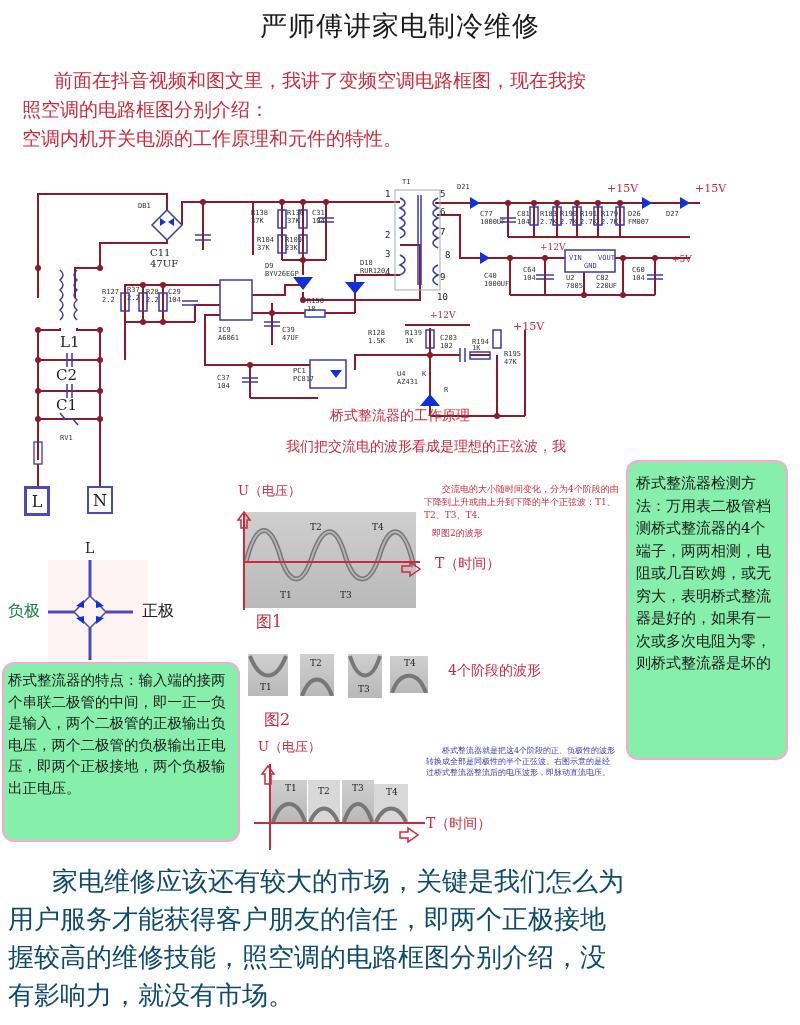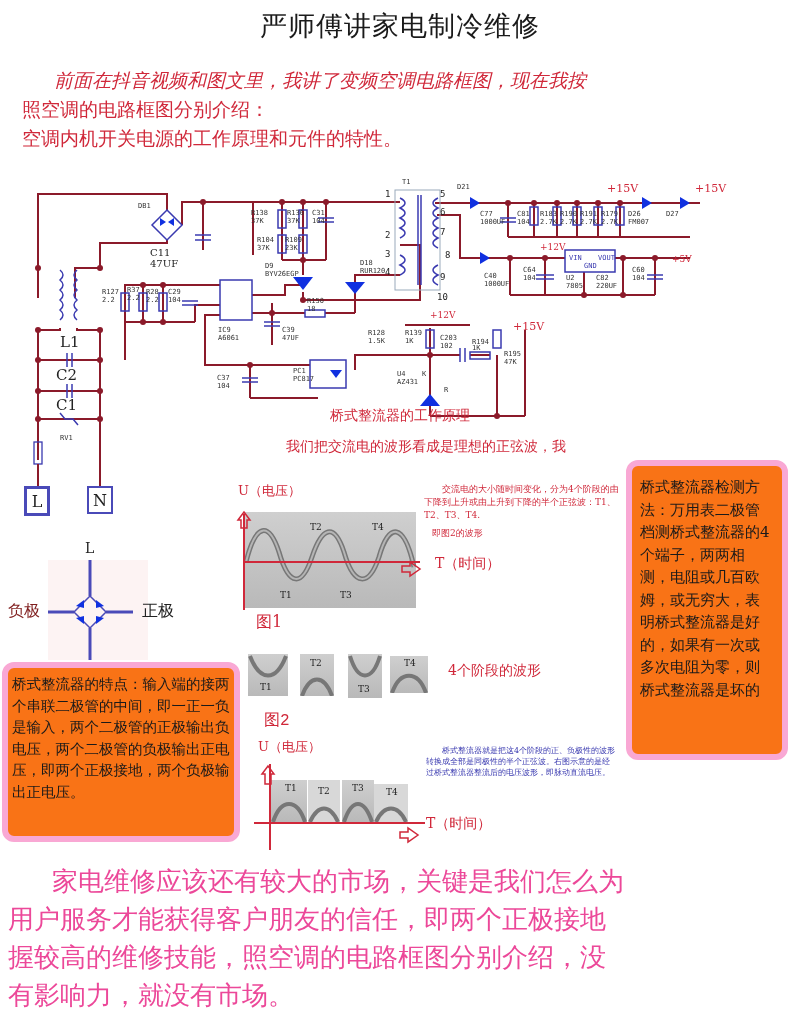--- a/index.html
+++ b/index.html
@@ -1,28 +1,28 @@
 <!DOCTYPE html>
 <html><head>
 <meta charset="utf-8">
 <style>
   html, body { margin:0; padding:0; background:#ffffff; }
   body { width:800px; height:1025px; position:relative; overflow:hidden;
          font-family:"DejaVu Serif","Liberation Serif",serif; }
   .abs { position:absolute; }
   .title { left:0; top:8px; width:800px; text-align:center; font-size:27px; color:#1a1a1a; letter-spacing:1px; }
   .intro { left:22px; top:66px; width:720px; font-size:19px; line-height:29px; color:#d0283a; }
-  .intro .indent { padding-left:32px;font-style:italic; }
+  .intro .indent { padding-left:32px; }
   .heading-red { font-size:14px; color:#d0283a; }
   .para-red { font-size:14px; line-height:20px; color:#d0283a; }
   .small-red { font-size:9px; line-height:13px; color:#d0283a; }
   .small-blue { font-size:8px; line-height:11px; color:#3a3ab0; }
-  .box { border:6px solid #f9a8d4; border-radius:12px; background:#f97316; box-sizing:border-box; }
+  .box { border:2px solid #f9a8d4; border-radius:12px; background:#86efac; box-sizing:border-box; }
   .box-text { font-size:15px; line-height:22px; color:#1a1a1a; }
-  .footer { left:8px; top:862px; width:740px; font-size:26px; line-height:38px; color:#ec4899; }
+  .footer { left:8px; top:862px; width:740px; font-size:26px; line-height:38px; color:#0c4a6e; }
   .footer .indent { padding-left:44px; }
   .photo { background:linear-gradient(180deg,#cfcfcf,#b9b9b9); }
   .fig-label { font-size:16px; color:#d0283a; }
   .axis-text { font-size:13px; color:#d0283a; }
   .tlabel { font-size:9px; color:#222; }
 </style>
 </head>
 <body>
 
 <div class="abs title">严师傅讲家电制冷维修</div>
@@ -379,21 +379,21 @@
     </svg>
   <span class="abs tlabel" style="left:10px;top:30px;">T3</span>
 </div>
 <div class="abs photo" style="left:390px;top:656px;width:38px;height:37px;">
   <svg width="38" height="37" viewBox="0 0 38 37">
       <path d="M2,37 C10,14 28,14 36,37" stroke="#777" stroke-width="4" fill="none"></path>
     </svg>
   <span class="abs tlabel" style="left:14px;top:2px;">T4</span>
 </div>
 <div class="abs small-red" style="left:448px;top:664px;font-size:14px;">4个阶段的波形</div>
-<div class="abs fig-label" style="left:264px;top:710px;font-family:Liberation Mono, monospace;">图2</div>
+<div class="abs fig-label" style="left:264px;top:710px;">图2</div>
 
 <div class="abs axis-text" style="left:258px;top:738px;">U（电压）</div>
 <div class="abs photo" style="left:271px;top:780px;width:36px;height:42px;">
   <svg width="36" height="42" viewBox="0 0 36 42">
       <path d="M2,42 C10,18 26,18 34,42" stroke="#777" stroke-width="4" fill="none"></path>
     </svg>
   <span class="abs tlabel" style="left:14px;top:3px;">T1</span>
 </div>
 <div class="abs photo" style="left:308px;top:780px;width:32px;height:42px;background:#d8d8d8;">
   <svg width="32" height="42" viewBox="0 0 32 42">
@@ -428,21 +428,21 @@
   <line x1="42" y1="68" x2="42" y2="100" stroke="#4a4ab8" stroke-width="3"></line>
   <line x1="0" y1="52" x2="26" y2="52" stroke="#4a4ab8" stroke-width="3"></line>
   <line x1="58" y1="52" x2="85" y2="52" stroke="#4a4ab8" stroke-width="3"></line>
   <path d="M42,36 L58,52 L42,68 L26,52 Z" fill="none" stroke="#4a4ab8" stroke-width="1.5"></path>
   <polygon points="28,46 36,40 36,48" fill="#1030e0"></polygon>
   <polygon points="48,40 56,46 48,48" fill="#1030e0"></polygon>
   <polygon points="28,58 36,56 36,64" fill="#1030e0"></polygon>
   <polygon points="48,56 56,58 48,64" fill="#1030e0"></polygon>
 </svg>
 <div class="abs" style="left:85px;top:540px;font-size:14px;color:#222;">L</div>
-<div class="abs" style="left:8px;top:601px;font-size:16px;color:#7f1d1d;">负极</div>
+<div class="abs" style="left:8px;top:601px;font-size:16px;color:#15803d;">负极</div>
 <div class="abs" style="left:142px;top:601px;font-size:16px;color:#222;">正极</div>
 
 <div class="abs box" style="left:2px;top:662px;width:238px;height:180px;padding:6px 4px;">
   <div class="box-text" style="font-size:14.5px;line-height:21.5px;">桥式整流器的特点：输入端的接两个串联二极管的中间，即一正一负是输入，两个二极管的正极输出负电压，两个二极管的负极输出正电压，即两个正极接地，两个负极输出正电压。</div>
 </div>
 
 <div class="abs box" style="left:626px;top:460px;width:162px;height:300px;padding:10px 8px;">
   <div class="box-text" style="font-size:15px;line-height:22.5px;">桥式整流器检测方法：万用表二极管档测桥式整流器的4个端子，两两相测，电阻或几百欧姆，或无穷大，表明桥式整流器是好的，如果有一次或多次电阻为零，则桥式整流器是坏的</div>
 </div>
 

